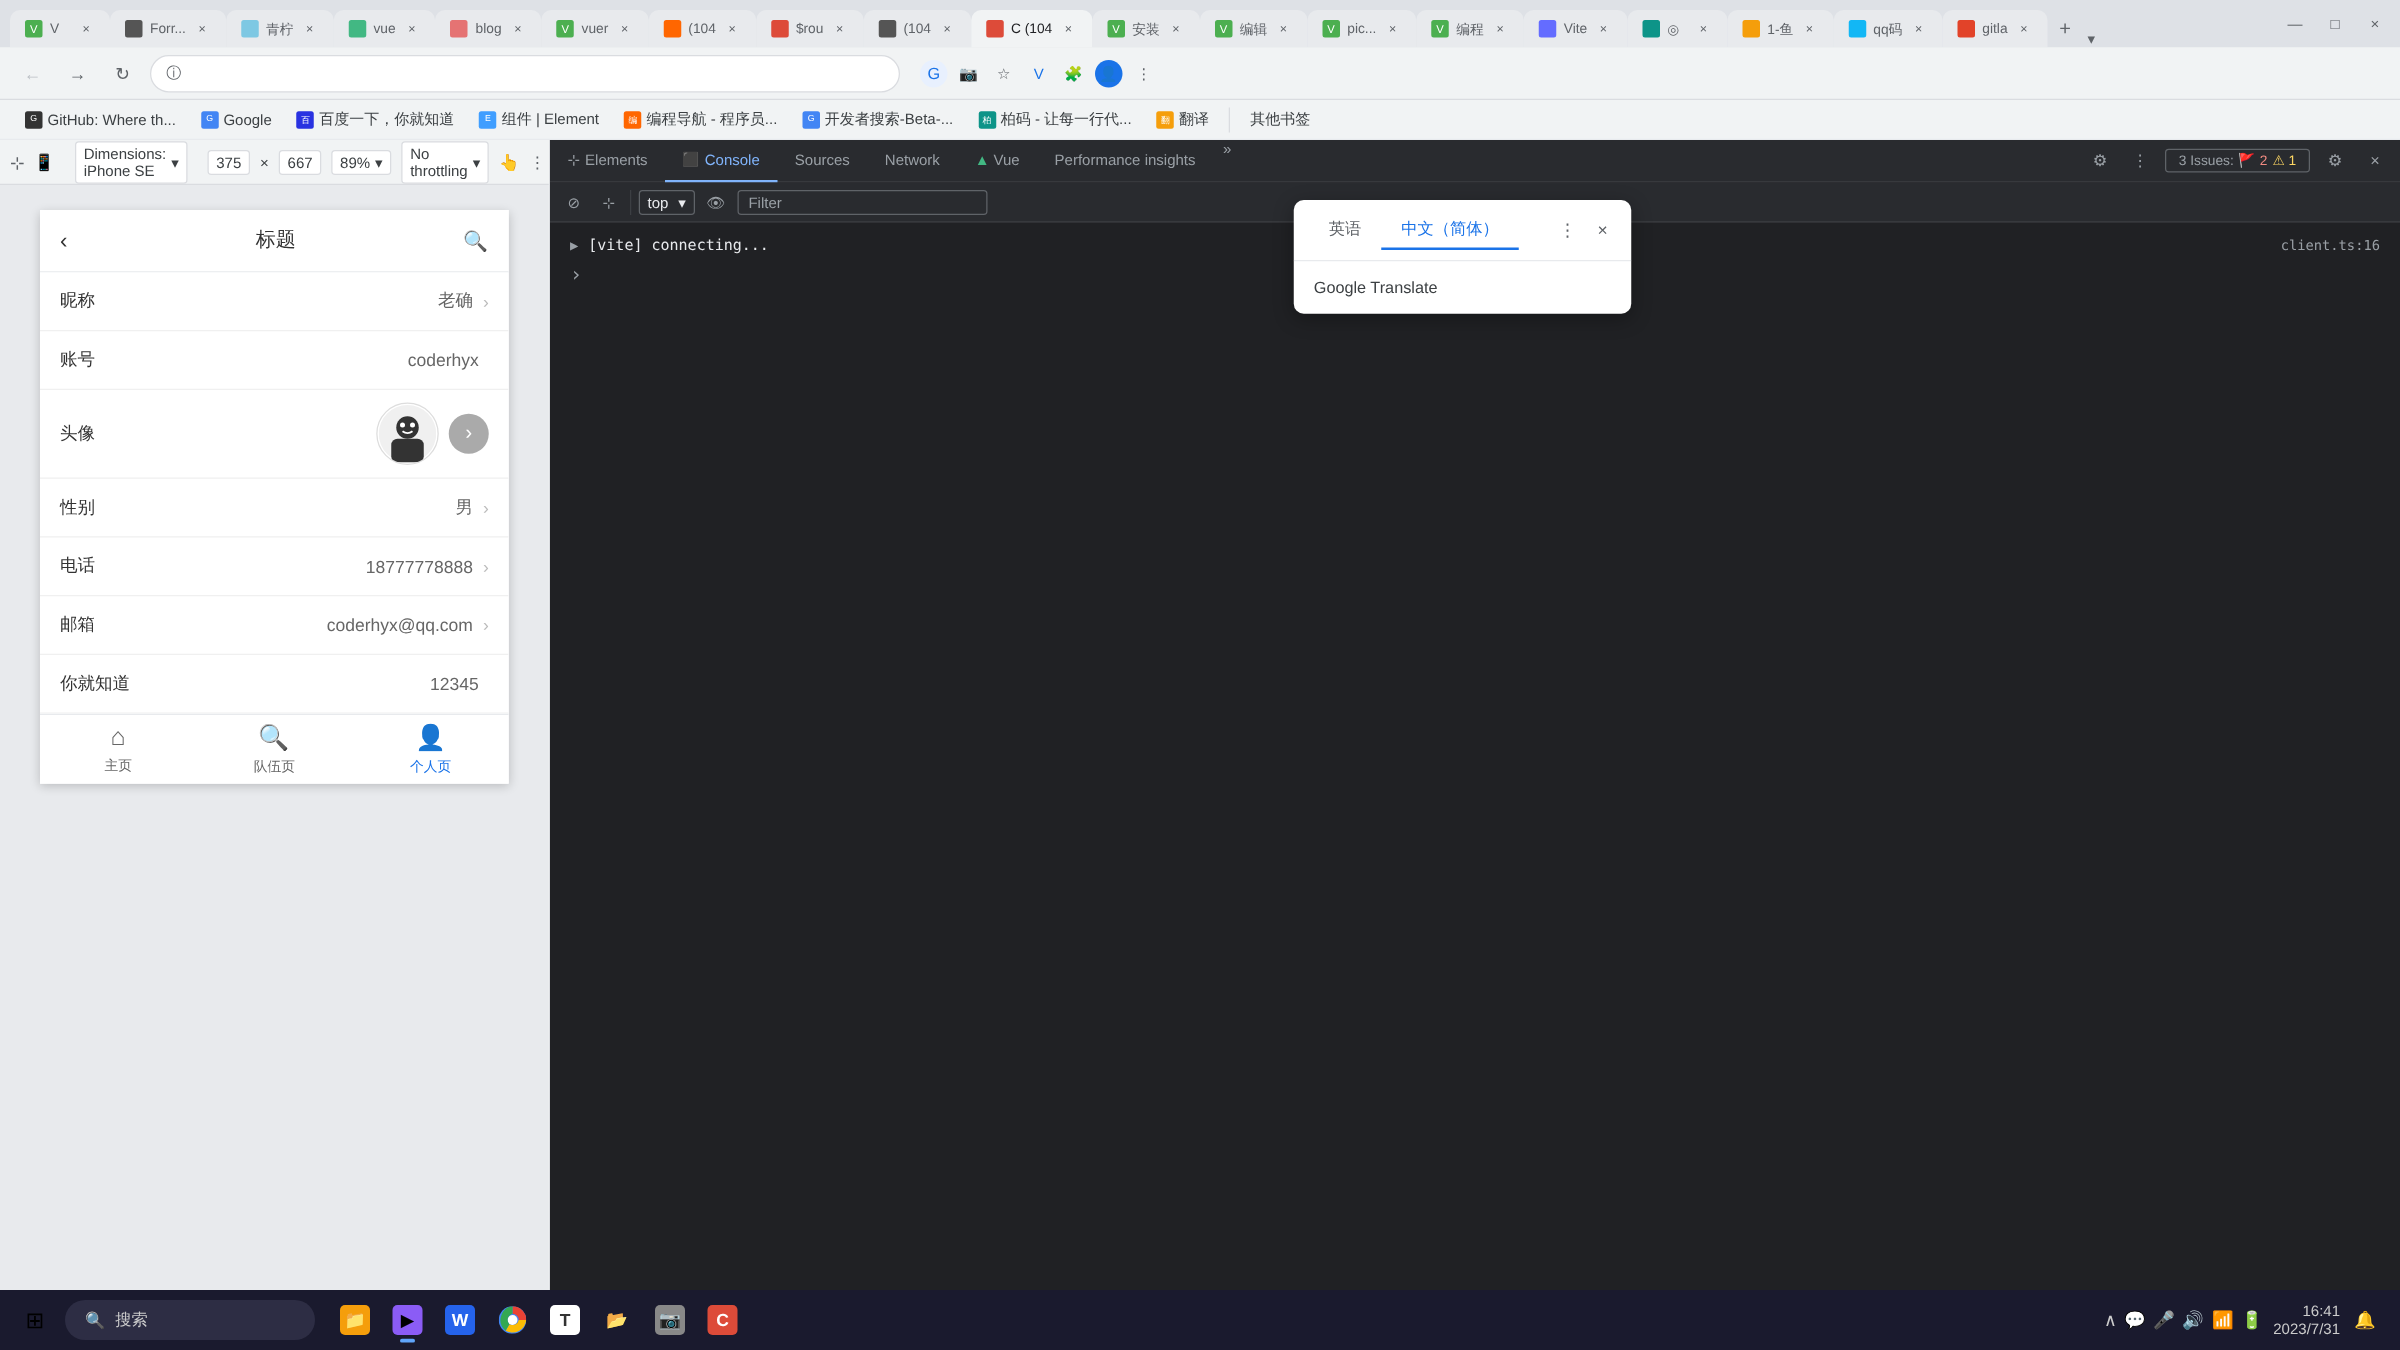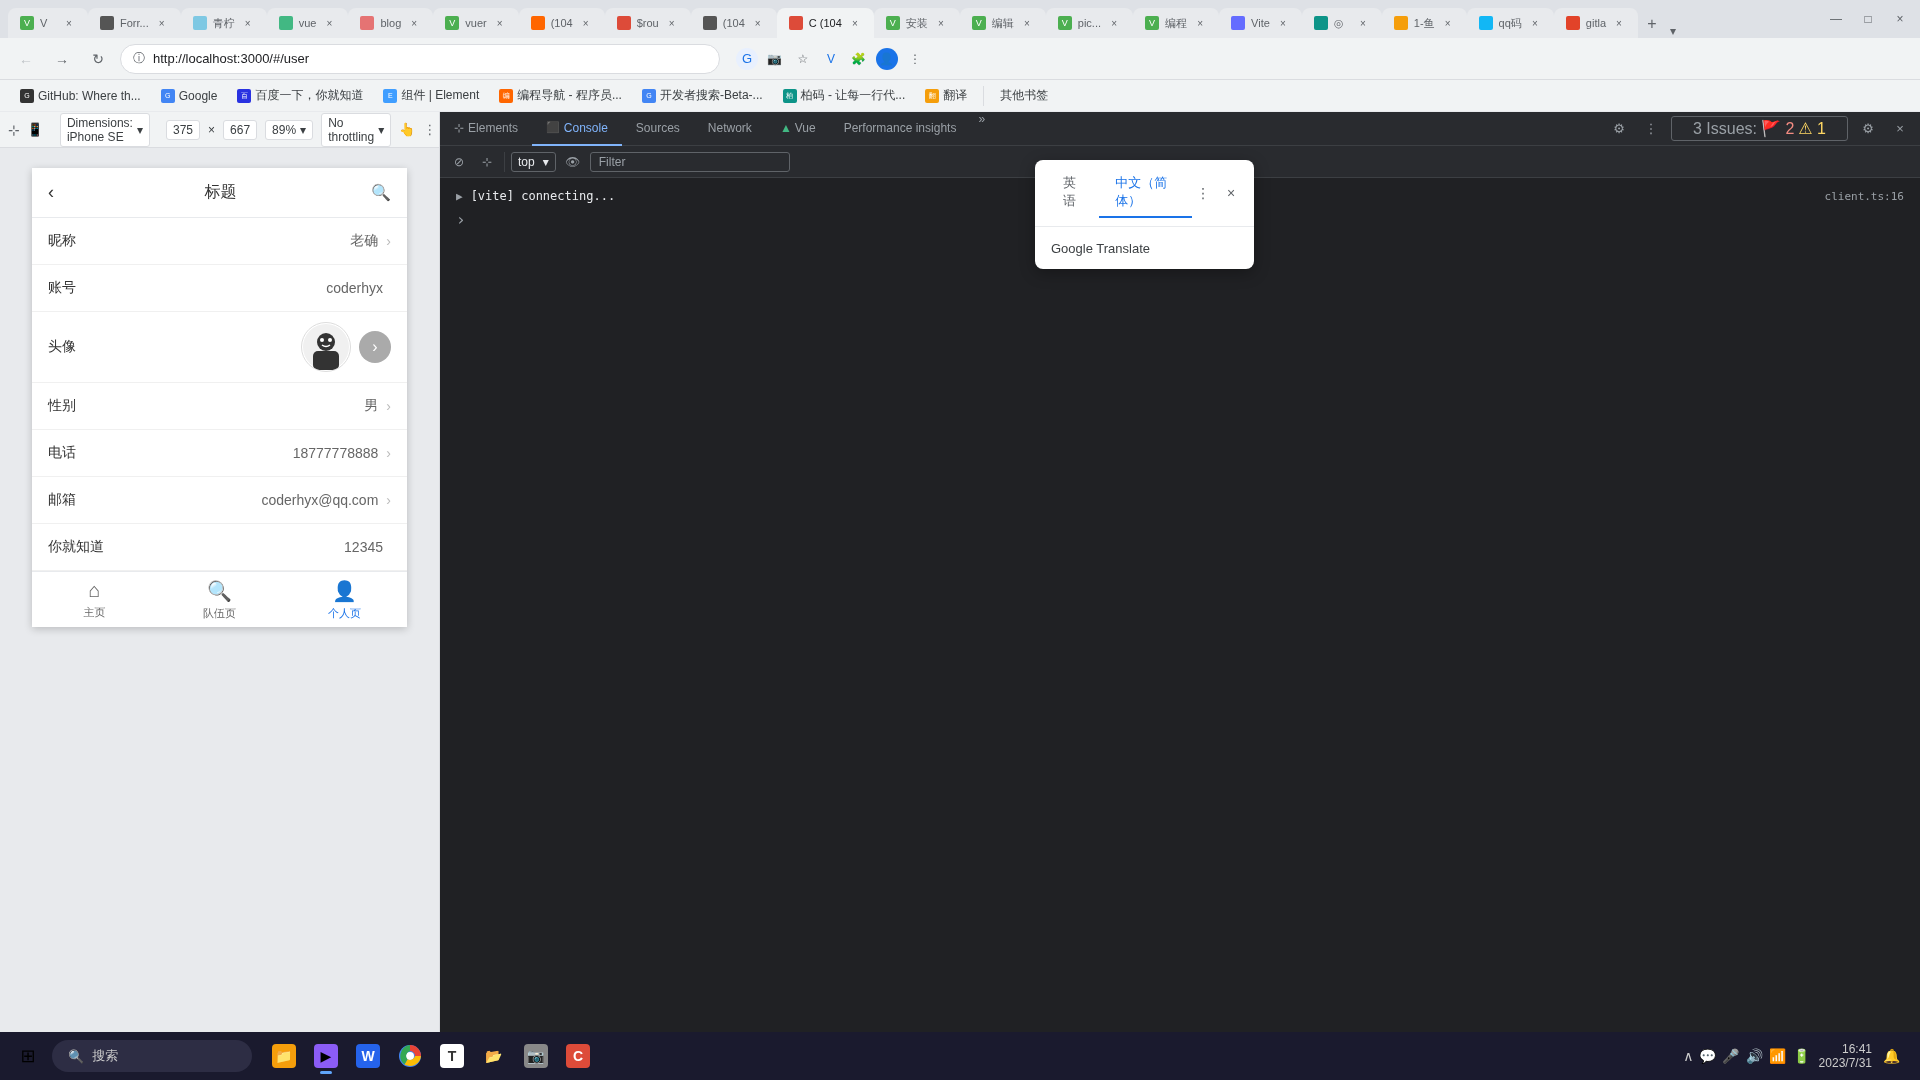--- a/index.html
+++ b/index.html
@@ -72,40 +72,40 @@
     .nav-item.active .nav-icon, .nav-item.active .nav-label { color: #1a73e8; }
 
     
     .devtools-panel { flex: 1; background: #202124; display: flex; flex-direction: column; }
     .devtools-header { height: 34px; background: #292b2f; display: flex; align-items: center; border-bottom: 1px solid #3c3f43; }
     .devtools-tabs { display: flex; height: 34px; }
     .dt-tab { height: 34px; padding: 0 14px; display: flex; align-items: center; font-size: 12px; color: #9aa0a6; cursor: pointer; border-bottom: 2px solid transparent; white-space: nowrap; }
     .dt-tab.active { color: #80b4fb; border-bottom: 2px solid #80b4fb; }
     .dt-header-right { margin-left: auto; display: flex; align-items: center; gap: 8px; padding: 0 8px; }
     .dt-icon { width: 24px; height: 24px; display: flex; align-items: center; justify-content: center; font-size: 13px; color: #9aa0a6; cursor: pointer; border-radius: 3px; }
-    .issues-badge { background: #292b2f; border: 1px solid #5f6368; border-radius: 3px; padding: 2px 21px; font-size: 16px; color: #9aa0a6; display: flex; align-items: center; gap: 4px; text-align: center; }
+    .issues-badge { background: #292b2f; border: 1px solid #5f6368; border-radius: 3px; padding: 2px 10px; font-size: 11px; color: #9aa0a6; display: flex; align-items: center; gap: 4px; text-align: center; }
     .issues-badge .err { color: #f28b82; }
     .issues-badge .warn { color: #fdd663; }
 
     
     .console-toolbar { height: 32px; background: #292b2f; display: flex; align-items: center; padding: 0 8px; gap: 6px; border-bottom: 1px solid #3c3f43; }
     .console-toolbar-btn { width: 22px; height: 22px; display: flex; align-items: center; justify-content: center; font-size: 12px; color: #9aa0a6; cursor: pointer; border-radius: 3px; }
     .top-selector { background: #292b2f; border: 1px solid #5f6368; border-radius: 3px; padding: 2px 6px; font-size: 12px; color: #e8eaed; display: flex; align-items: center; gap: 4px; cursor: pointer; }
     .filter-input { flex: 1; background: #292b2f; border: 1px solid #5f6368; border-radius: 3px; padding: 2px 8px; font-size: 12px; color: #9aa0a6; max-width: 200px; }
 
     .console-output { flex: 1; padding: 8px 0; overflow-y: auto; font-family: 'Consolas', monospace; }
     .console-line { padding: 3px 16px; display: flex; align-items: baseline; gap: 8px; font-size: 12px; }
     .console-line .msg { color: #e8eaed; }
     .console-line .src { color: #9aa0a6; margin-left: auto; font-size: 11px; cursor: pointer; }
     .console-arrow { color: #9aa0a6; font-size: 11px; cursor: pointer; }
     .console-prompt { padding: 4px 16px; display: flex; align-items: center; gap: 6px; }
     .prompt-arrow { color: #9aa0a6; }
 
     
-    .translate-popup { position: absolute; top: 160px; left: 1035px; width: 219px; background: #fff; border-radius: 8px; box-shadow: 0 4px 16px rgba(0,0,0,0.3); z-index: 1000; overflow: hidden; }
+    .translate-popup { position: absolute; top: 160px; left: 1035px; width: 270px; background: #fff; border-radius: 8px; box-shadow: 0 4px 16px rgba(0,0,0,0.3); z-index: 1000; overflow: hidden; }
     .translate-header { display: flex; align-items: center; padding: 8px 12px; border-bottom: 1px solid #e8eaed; }
     .translate-tabs { display: flex; gap: 0; flex: 1; }
     .translate-tab { padding: 6px 16px; font-size: 13px; color: #5f6368; cursor: pointer; border-bottom: 2px solid transparent; }
     .translate-tab.active { color: #1a73e8; border-bottom: 2px solid #1a73e8; font-weight: 500; }
     .translate-header-right { display: flex; align-items: center; gap: 6px; margin-left: auto; }
     .t-icon { width: 22px; height: 22px; display: flex; align-items: center; justify-content: center; font-size: 14px; color: #5f6368; cursor: pointer; }
     .translate-body { padding: 12px 16px; }
     .translate-title { font-size: 13px; color: #3c4043; font-weight: 500; }
 
     
@@ -258,21 +258,20 @@
       <div class="wctrl">×</div>
     </div>
   </div>
 
   <div class="nav-bar">
     <div class="nav-btn disabled">←</div>
     <div class="nav-btn">→</div>
     <div class="nav-btn">↻</div>
     <div class="address-bar">
       <span style="font-size:12px;color:#5f6368;">ⓘ</span>
-      <span class="url">http://localhost:3000/#/user</span>
     </div>
     <div class="address-icons">
       <div class="addr-icon" style="background:#e8f0fe;color:#1a73e8;font-size:13px;">G</div>
       <div class="addr-icon">📷</div>
       <div class="addr-icon">☆</div>
       <div class="addr-icon" style="color:#1a73e8;">V</div>
       <div class="addr-icon">🧩</div>
       <div class="addr-icon" style="background:#1a73e8;color:#fff;border-radius:50%;">👤</div>
       <div class="addr-icon">⋮</div>
     </div>

